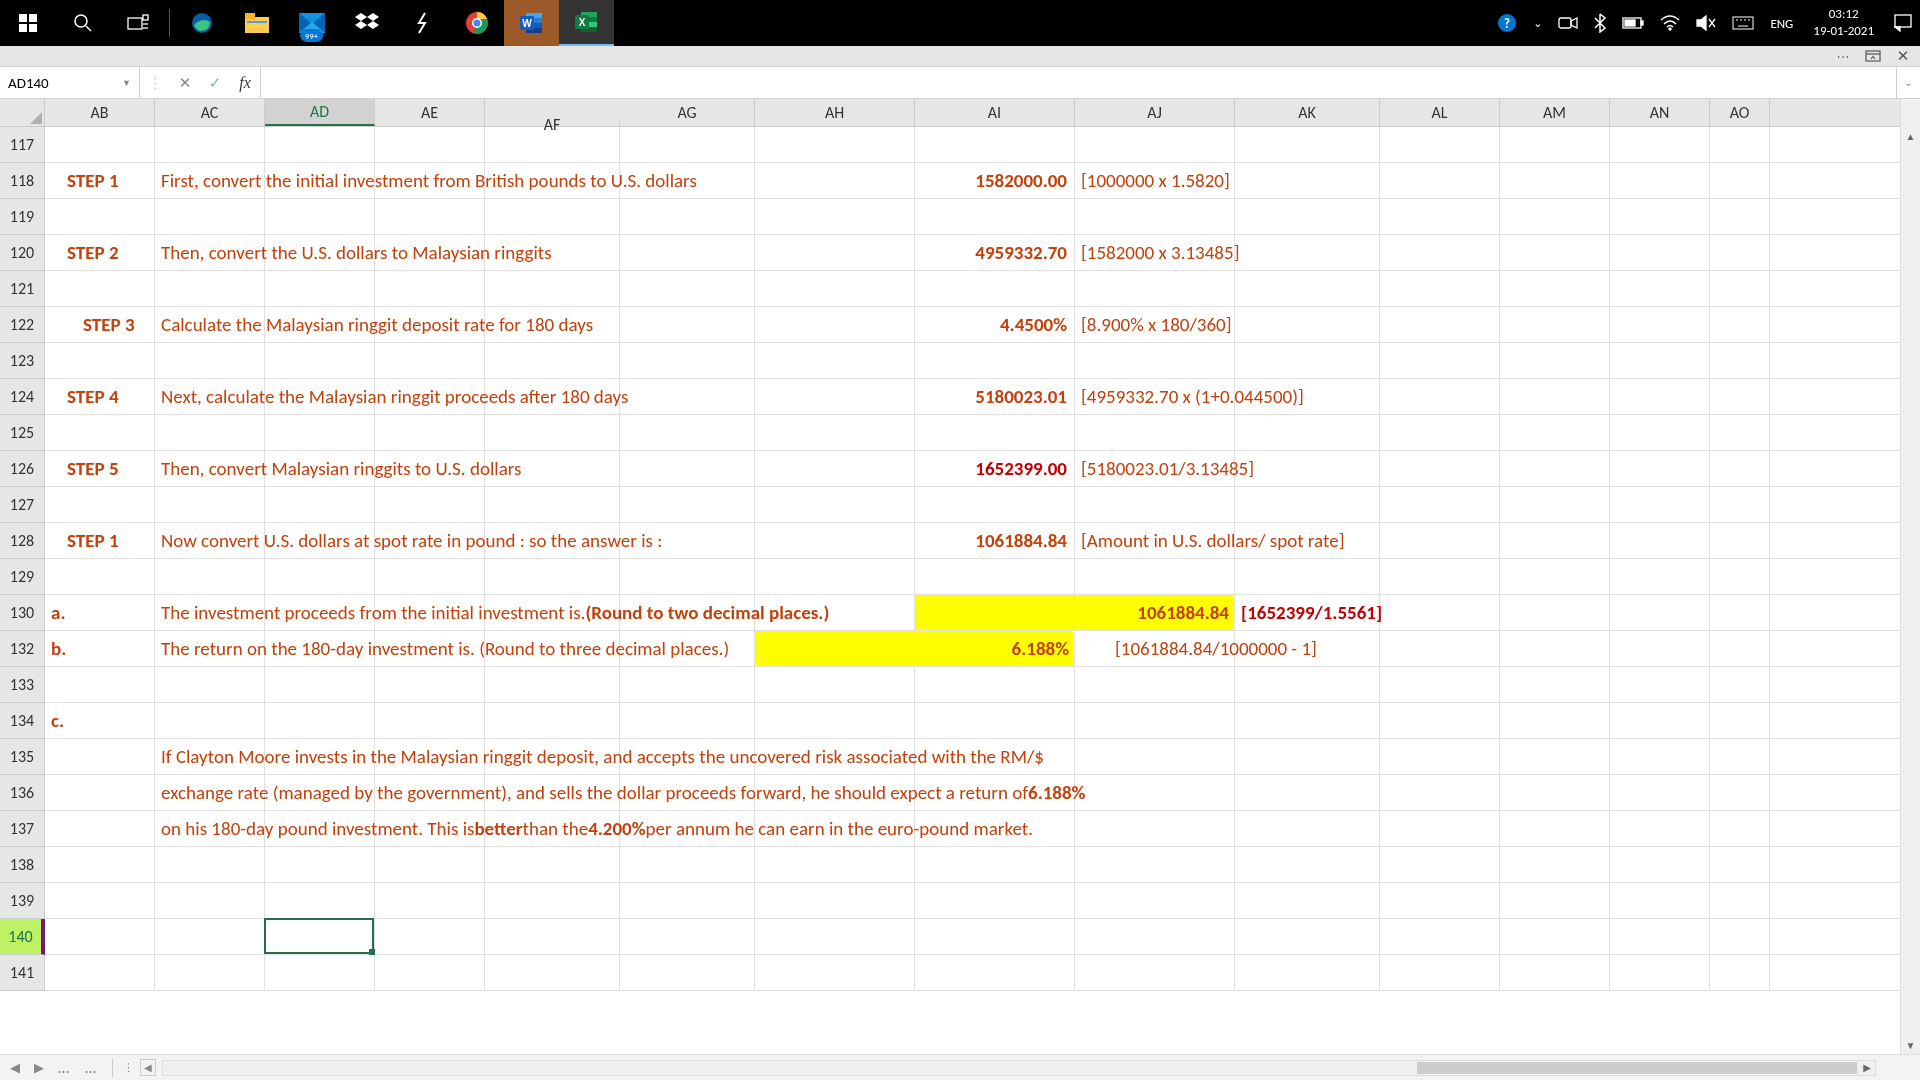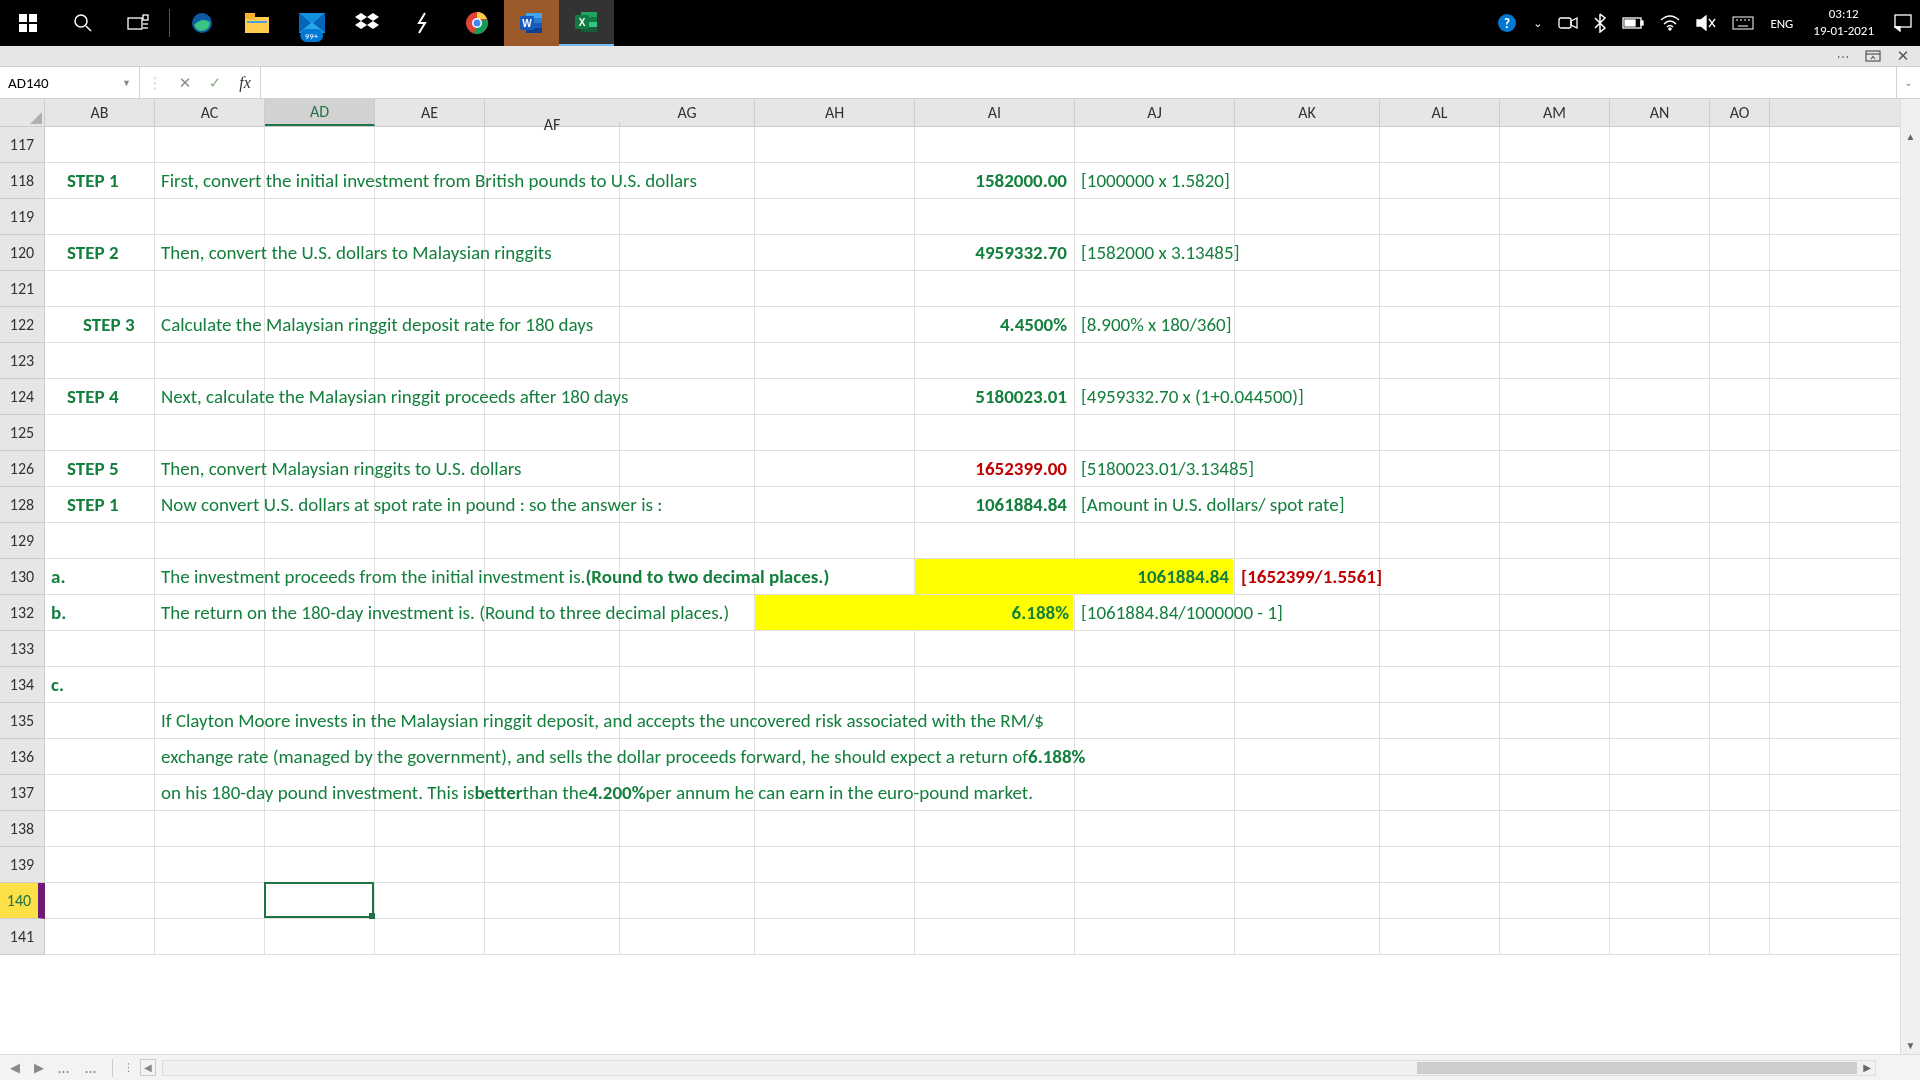--- a/index.html
+++ b/index.html
@@ -182,41 +182,41 @@
   background: #e6e6e6;
   border-right: 1px solid #ccc;
   border-bottom: 1px solid #ccc;
   display: flex;
   align-items: center;
   justify-content: center;
   font-size: 16px;
   color: #333;
   flex-shrink: 0;
 }
-.rowhdr.active { background: #fde047; border-right: 7px solid #701a75; color: #217346; }
+.rowhdr.active { background: #bef264; border-right: 4px solid #701a75; color: #217346; }
 .cells {
   flex: 1;
   position: relative;
   border-bottom: 1px solid #e0e0e0;
 }
 .gridline {
   position: absolute;
   top: 0;
   bottom: 0;
   width: 1px;
   background: #e0e0e0;
 }
 .cellcontent {
   position: absolute;
   top: 0;
   height: 100%;
   display: flex;
   align-items: center;
   font-size: 19px;
-  color: #15803d;
+  color: #c2410c;
   white-space: nowrap;
   padding: 0 4px;
 }
 .bold { font-weight: 700; }
 .red { color: #c00000; }
 .ylw { background: #ffff00; }
 .rt { justify-content: flex-end; text-align: right; }
 .activecell {
   position: absolute;
   border: 2px solid #217346;
@@ -703,20 +703,39 @@
           <div class="gridline" style="left: 1564px;"></div>
           <div class="gridline" style="left: 1664px;"></div>
           <div class="gridline" style="left: 1724px;"></div>
           <div class="cellcontent bold" style="left: 18px;">STEP 5</div>
           <div class="cellcontent " style="left: 112px;">Then, convert Malaysian ringgits to U.S. dollars</div>
           <div class="cellcontent bold rt red" style="left: 710px; width: 316px;">1652399.00</div>
           <div class="cellcontent " style="left: 1032px;">[5180023.01/3.13485]</div>
         </div>
       </div>
       <div class="gridrow">
+        <div class="rowhdr">127</div>
+        <div class="cells">
+          <div class="gridline" style="left: 109px;"></div>
+          <div class="gridline" style="left: 219px;"></div>
+          <div class="gridline" style="left: 329px;"></div>
+          <div class="gridline" style="left: 439px;"></div>
+          <div class="gridline" style="left: 574px;"></div>
+          <div class="gridline" style="left: 709px;"></div>
+          <div class="gridline" style="left: 869px;"></div>
+          <div class="gridline" style="left: 1029px;"></div>
+          <div class="gridline" style="left: 1189px;"></div>
+          <div class="gridline" style="left: 1334px;"></div>
+          <div class="gridline" style="left: 1454px;"></div>
+          <div class="gridline" style="left: 1564px;"></div>
+          <div class="gridline" style="left: 1664px;"></div>
+          <div class="gridline" style="left: 1724px;"></div>
+        </div>
+      </div>
+      <div class="gridrow">
         <div class="rowhdr">128</div>
         <div class="cells">
           <div class="gridline" style="left: 109px;"></div>
           <div class="gridline" style="left: 219px;"></div>
           <div class="gridline" style="left: 329px;"></div>
           <div class="gridline" style="left: 439px;"></div>
           <div class="gridline" style="left: 574px;"></div>
           <div class="gridline" style="left: 709px;"></div>
           <div class="gridline" style="left: 869px;"></div>
           <div class="gridline" style="left: 1029px;"></div>
@@ -790,21 +809,21 @@
           <div class="gridline" style="left: 1029px;"></div>
           <div class="gridline" style="left: 1189px;"></div>
           <div class="gridline" style="left: 1334px;"></div>
           <div class="gridline" style="left: 1454px;"></div>
           <div class="gridline" style="left: 1564px;"></div>
           <div class="gridline" style="left: 1664px;"></div>
           <div class="gridline" style="left: 1724px;"></div>
           <div class="cellcontent bold" style="left: 2px;">b.</div>
           <div class="cellcontent " style="left: 112px;">The return on the 180-day investment is. (Round to three decimal places.)</div>
           <div class="cellcontent bold rt ylw" style="left: 710px; width: 318px;">6.188%</div>
-          <div class="cellcontent " style="left: 1032px;">[1061884.84/1000000 - 1]</div>
+          <div class="cellcontent " style="left: 1066px;">[1061884.84/1000000 - 1]</div>
         </div>
       </div>
       <div class="gridrow">
         <div class="rowhdr">133</div>
         <div class="cells">
           <div class="gridline" style="left: 109px;"></div>
           <div class="gridline" style="left: 219px;"></div>
           <div class="gridline" style="left: 329px;"></div>
           <div class="gridline" style="left: 439px;"></div>
           <div class="gridline" style="left: 574px;"></div>

